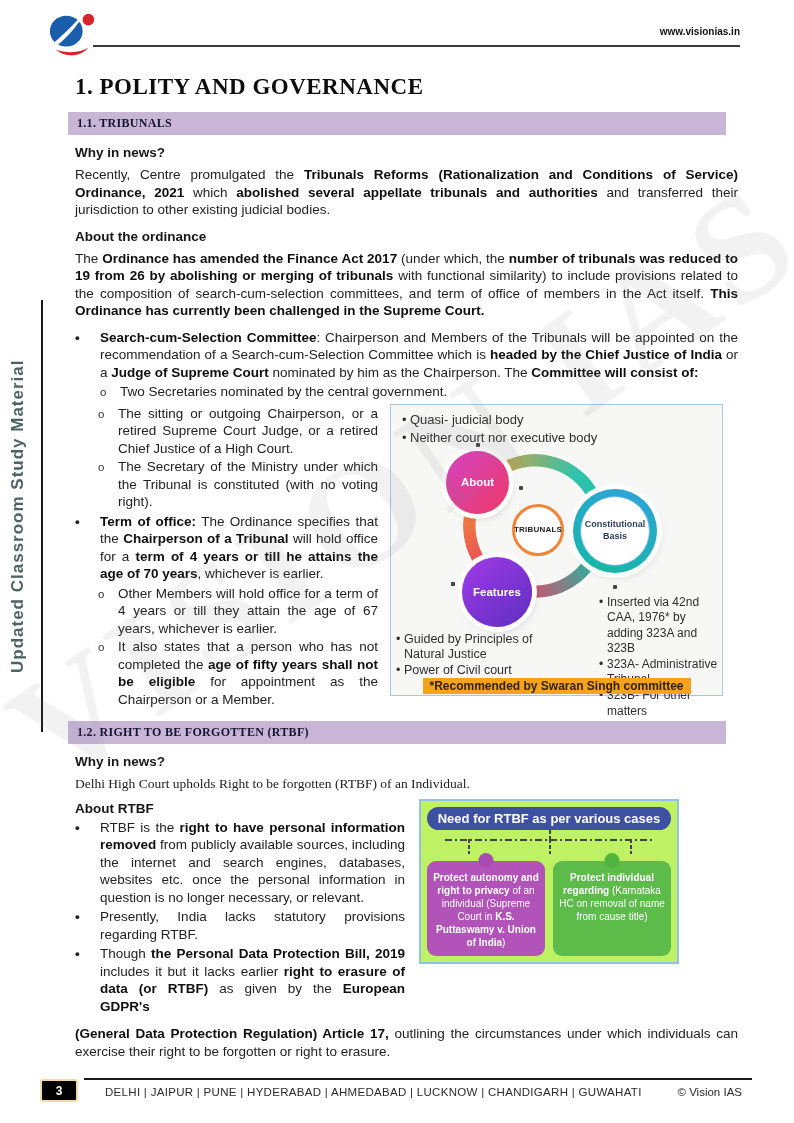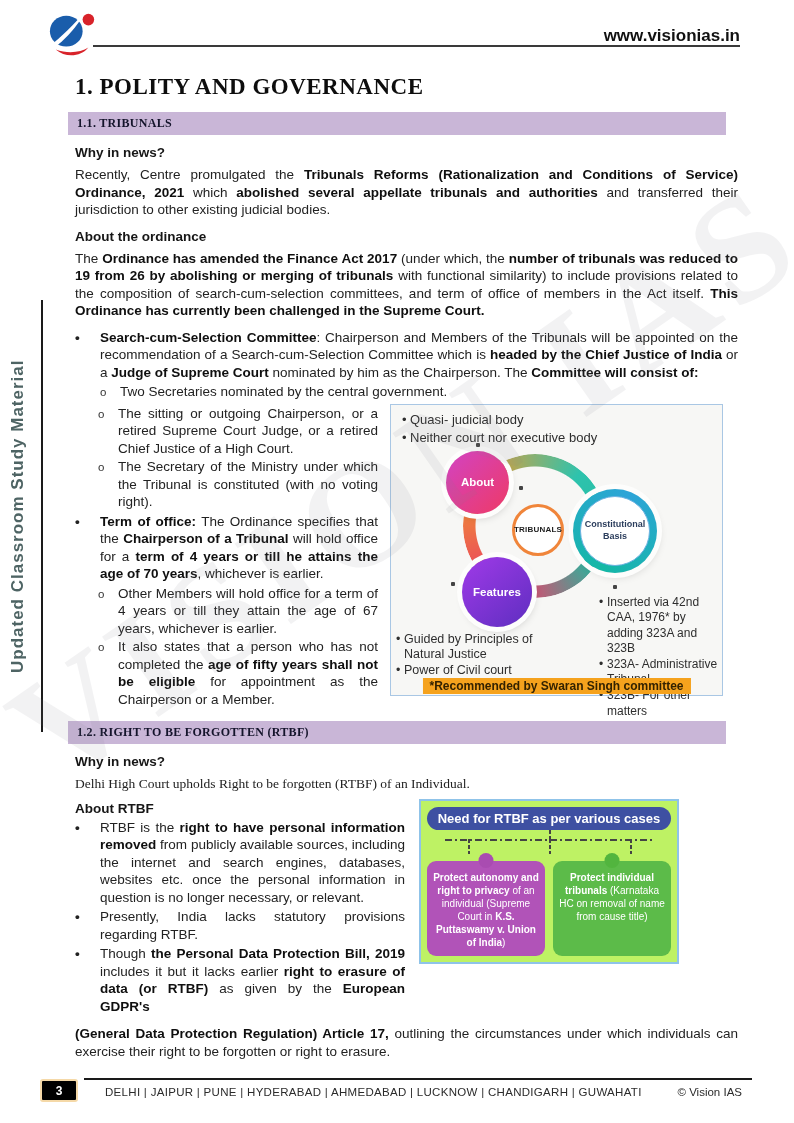--- a/index.html
+++ b/index.html
@@ -8,21 +8,21 @@
   .b{font-weight:700;color:#0f0f0f;}
 
   
   .wm{position:absolute;left:28px;top:660px;font-family:"Liberation Serif",serif;
       font-size:150px;font-weight:700;letter-spacing:10px;color:rgba(130,130,140,0.10);
       transform:rotate(-35deg);transform-origin:0 50%;white-space:nowrap;z-index:5;pointer-events:none;}
 
   
   .logo{position:absolute;left:44px;top:10px;z-index:2;}
   .h-line{position:absolute;left:93px;top:45px;width:647px;height:2px;background:#3a3a3a;}
-  .url{position:absolute;top:26px;right:54px;font-size:17px;font-weight:700;color:#111;text-align:right;}
+  .url{position:absolute;top:26px;right:54px;font-size:10px;font-weight:700;color:#111;text-align:right;}
 
   
   .sidebar-text{position:absolute;left:8px;top:300px;height:432px;writing-mode:vertical-rl;
       transform:rotate(180deg);font-size:17px;font-weight:700;color:#4e6464;letter-spacing:1px;
       text-align:center;white-space:nowrap;}
   .sidebar-line{position:absolute;left:41px;top:300px;width:2px;height:432px;background:#1a1a1a;}
 
   
   .content{position:absolute;left:75px;top:74px;width:663px;z-index:2;}
   h1.title{margin:0 0 12px 0;font-family:"Liberation Serif",serif;font-size:23px;
@@ -269,21 +269,21 @@
             <div class="dashdot-v stub-2"></div>
             <div class="dashdot-v stub-3"></div>
           </div>
           <div class="d2-row">
             <div class="d2-box d2-b1">
               <span class="stem"></span>
               <span><span class="b">Protect autonomy and right to privacy</span><span> of an individual (Supreme Court in </span><span class="b">K.S. Puttaswamy v. Union of India</span><span>)</span></span>
             </div>
             <div class="d2-box d2-b3">
               <span class="stem"></span>
-              <span><span class="b">Protect individual tribunals</span><span> (Karnataka HC on removal of name from cause title)</span></span>
+              <span><span class="b">Protect individual regarding</span><span> (Karnataka HC on removal of name from cause title)</span></span>
             </div>
           </div>
         </div>
       </div>
     </div>
 
     <p class="body" style="margin-top:8px;"><span class="b">(General Data Protection Regulation) Article 17,</span><span> outlining the circumstances under which individuals can exercise their right to be forgotten or right to erasure.</span></p>
   </div>
 
   <div class="pg-box">3</div>

